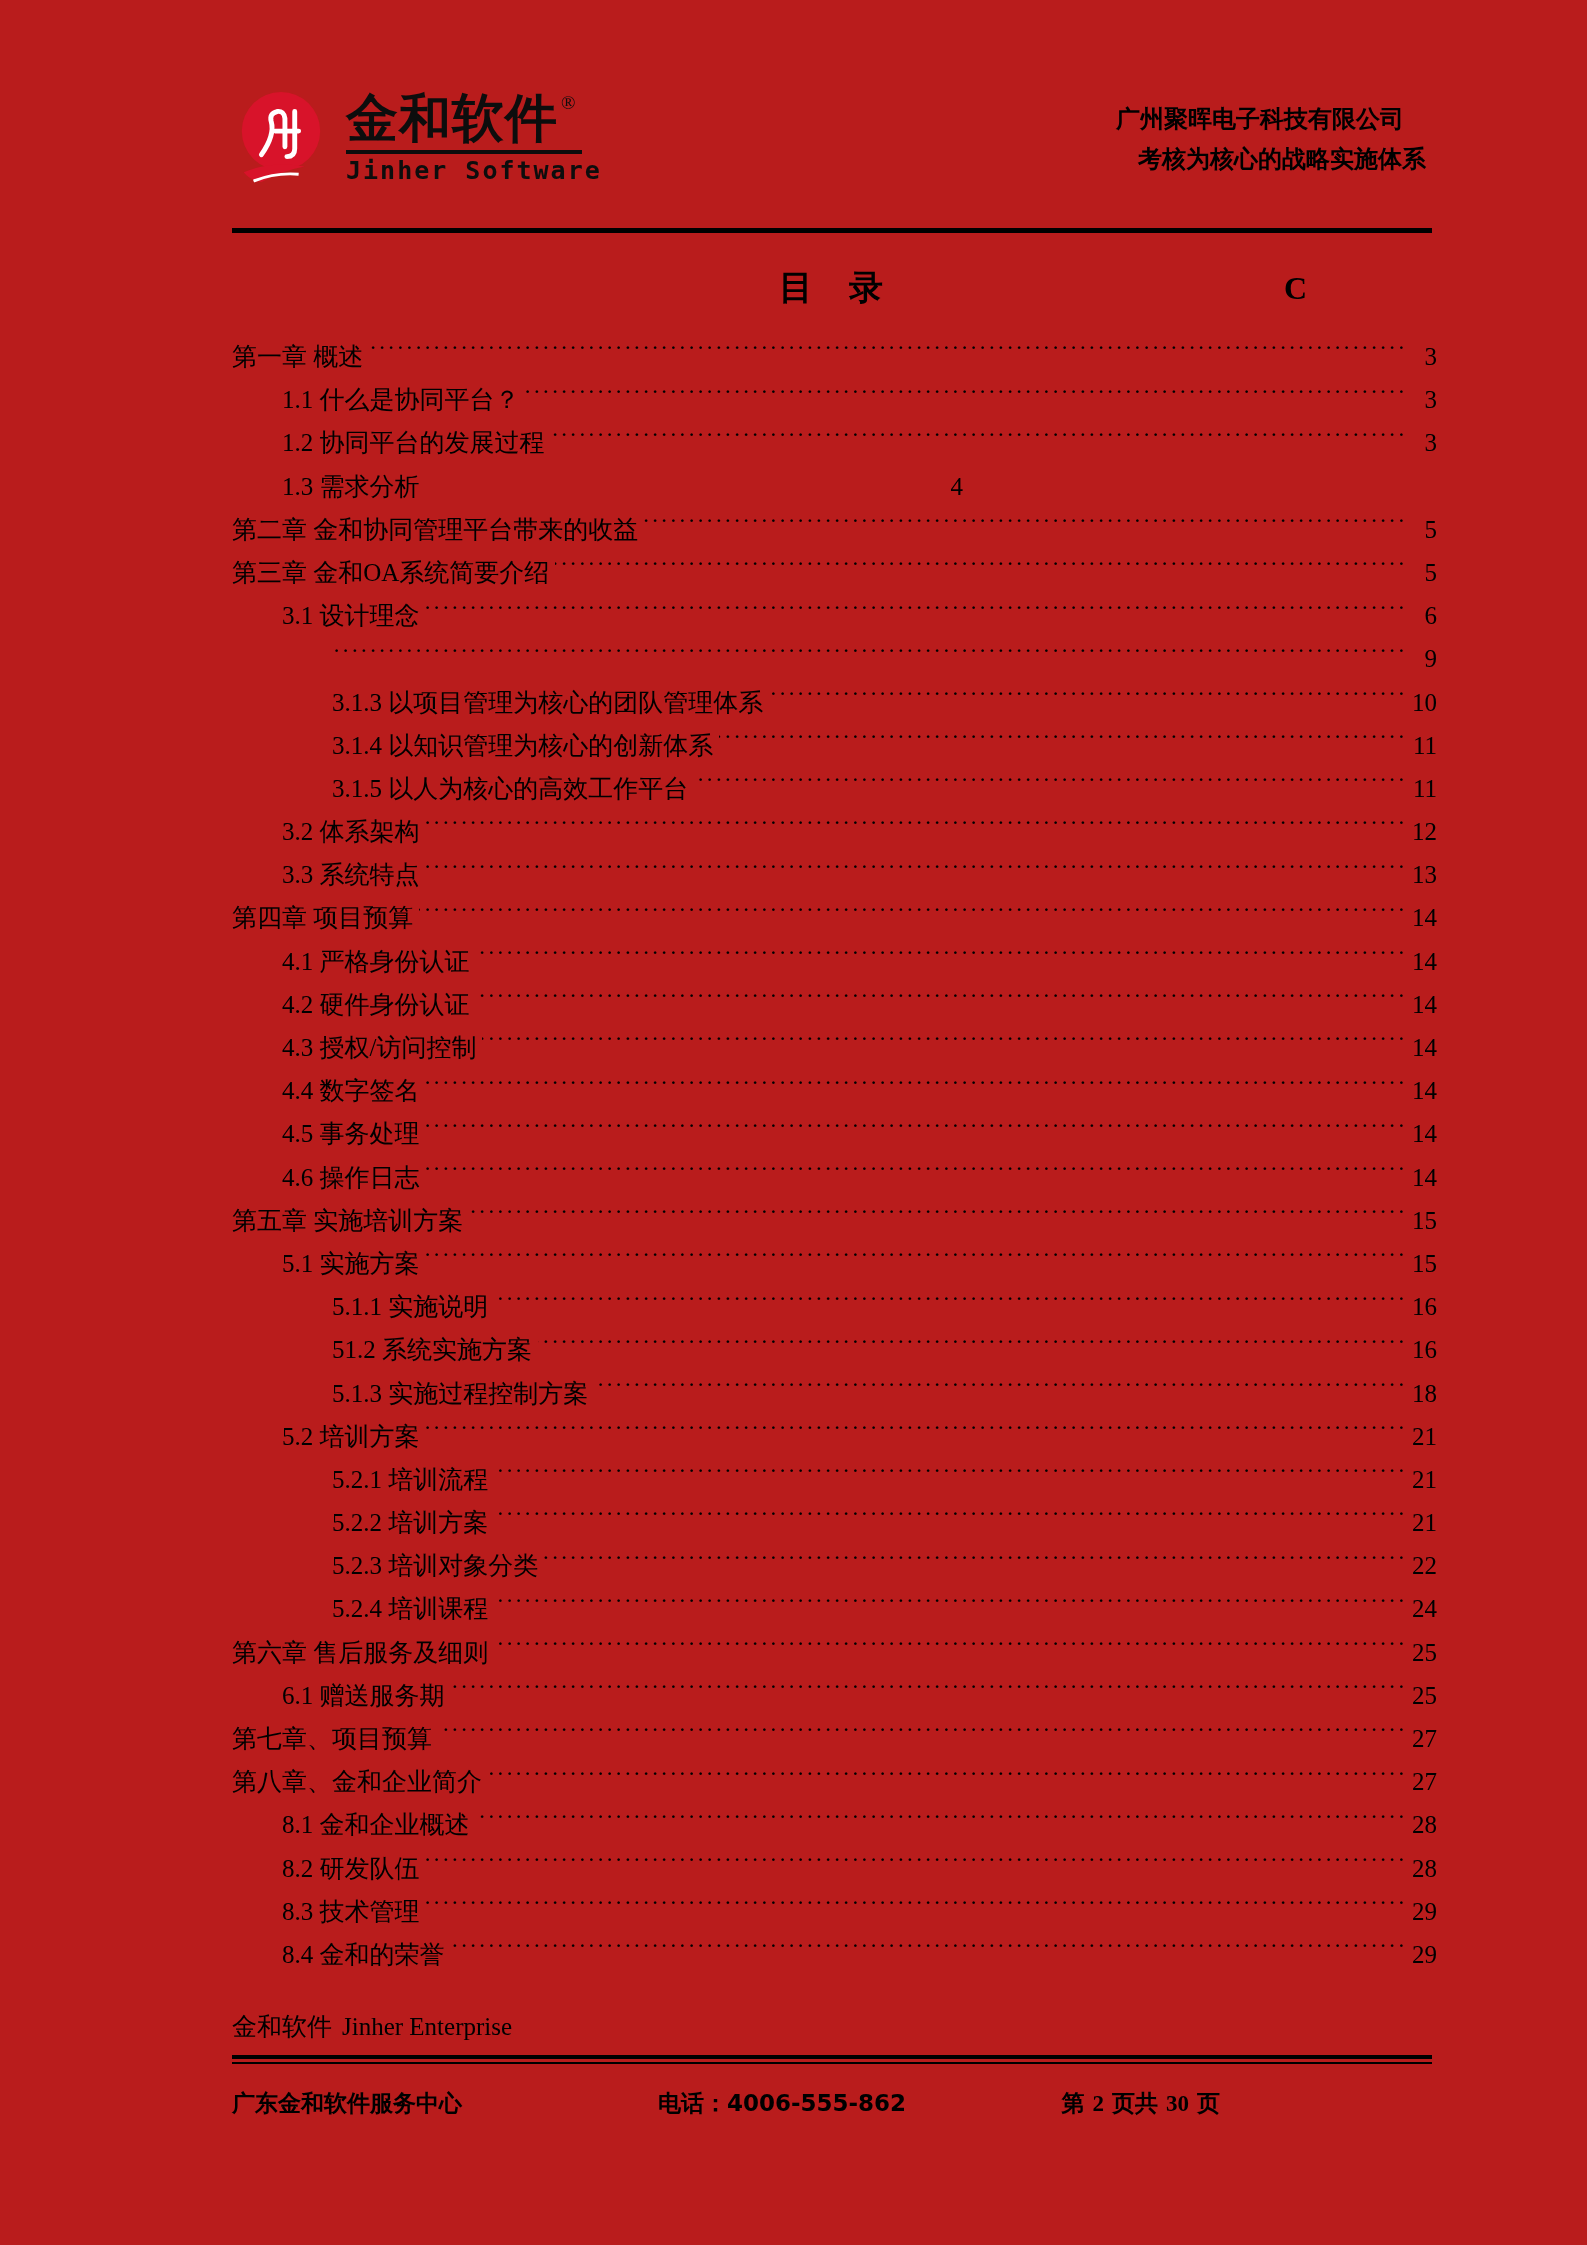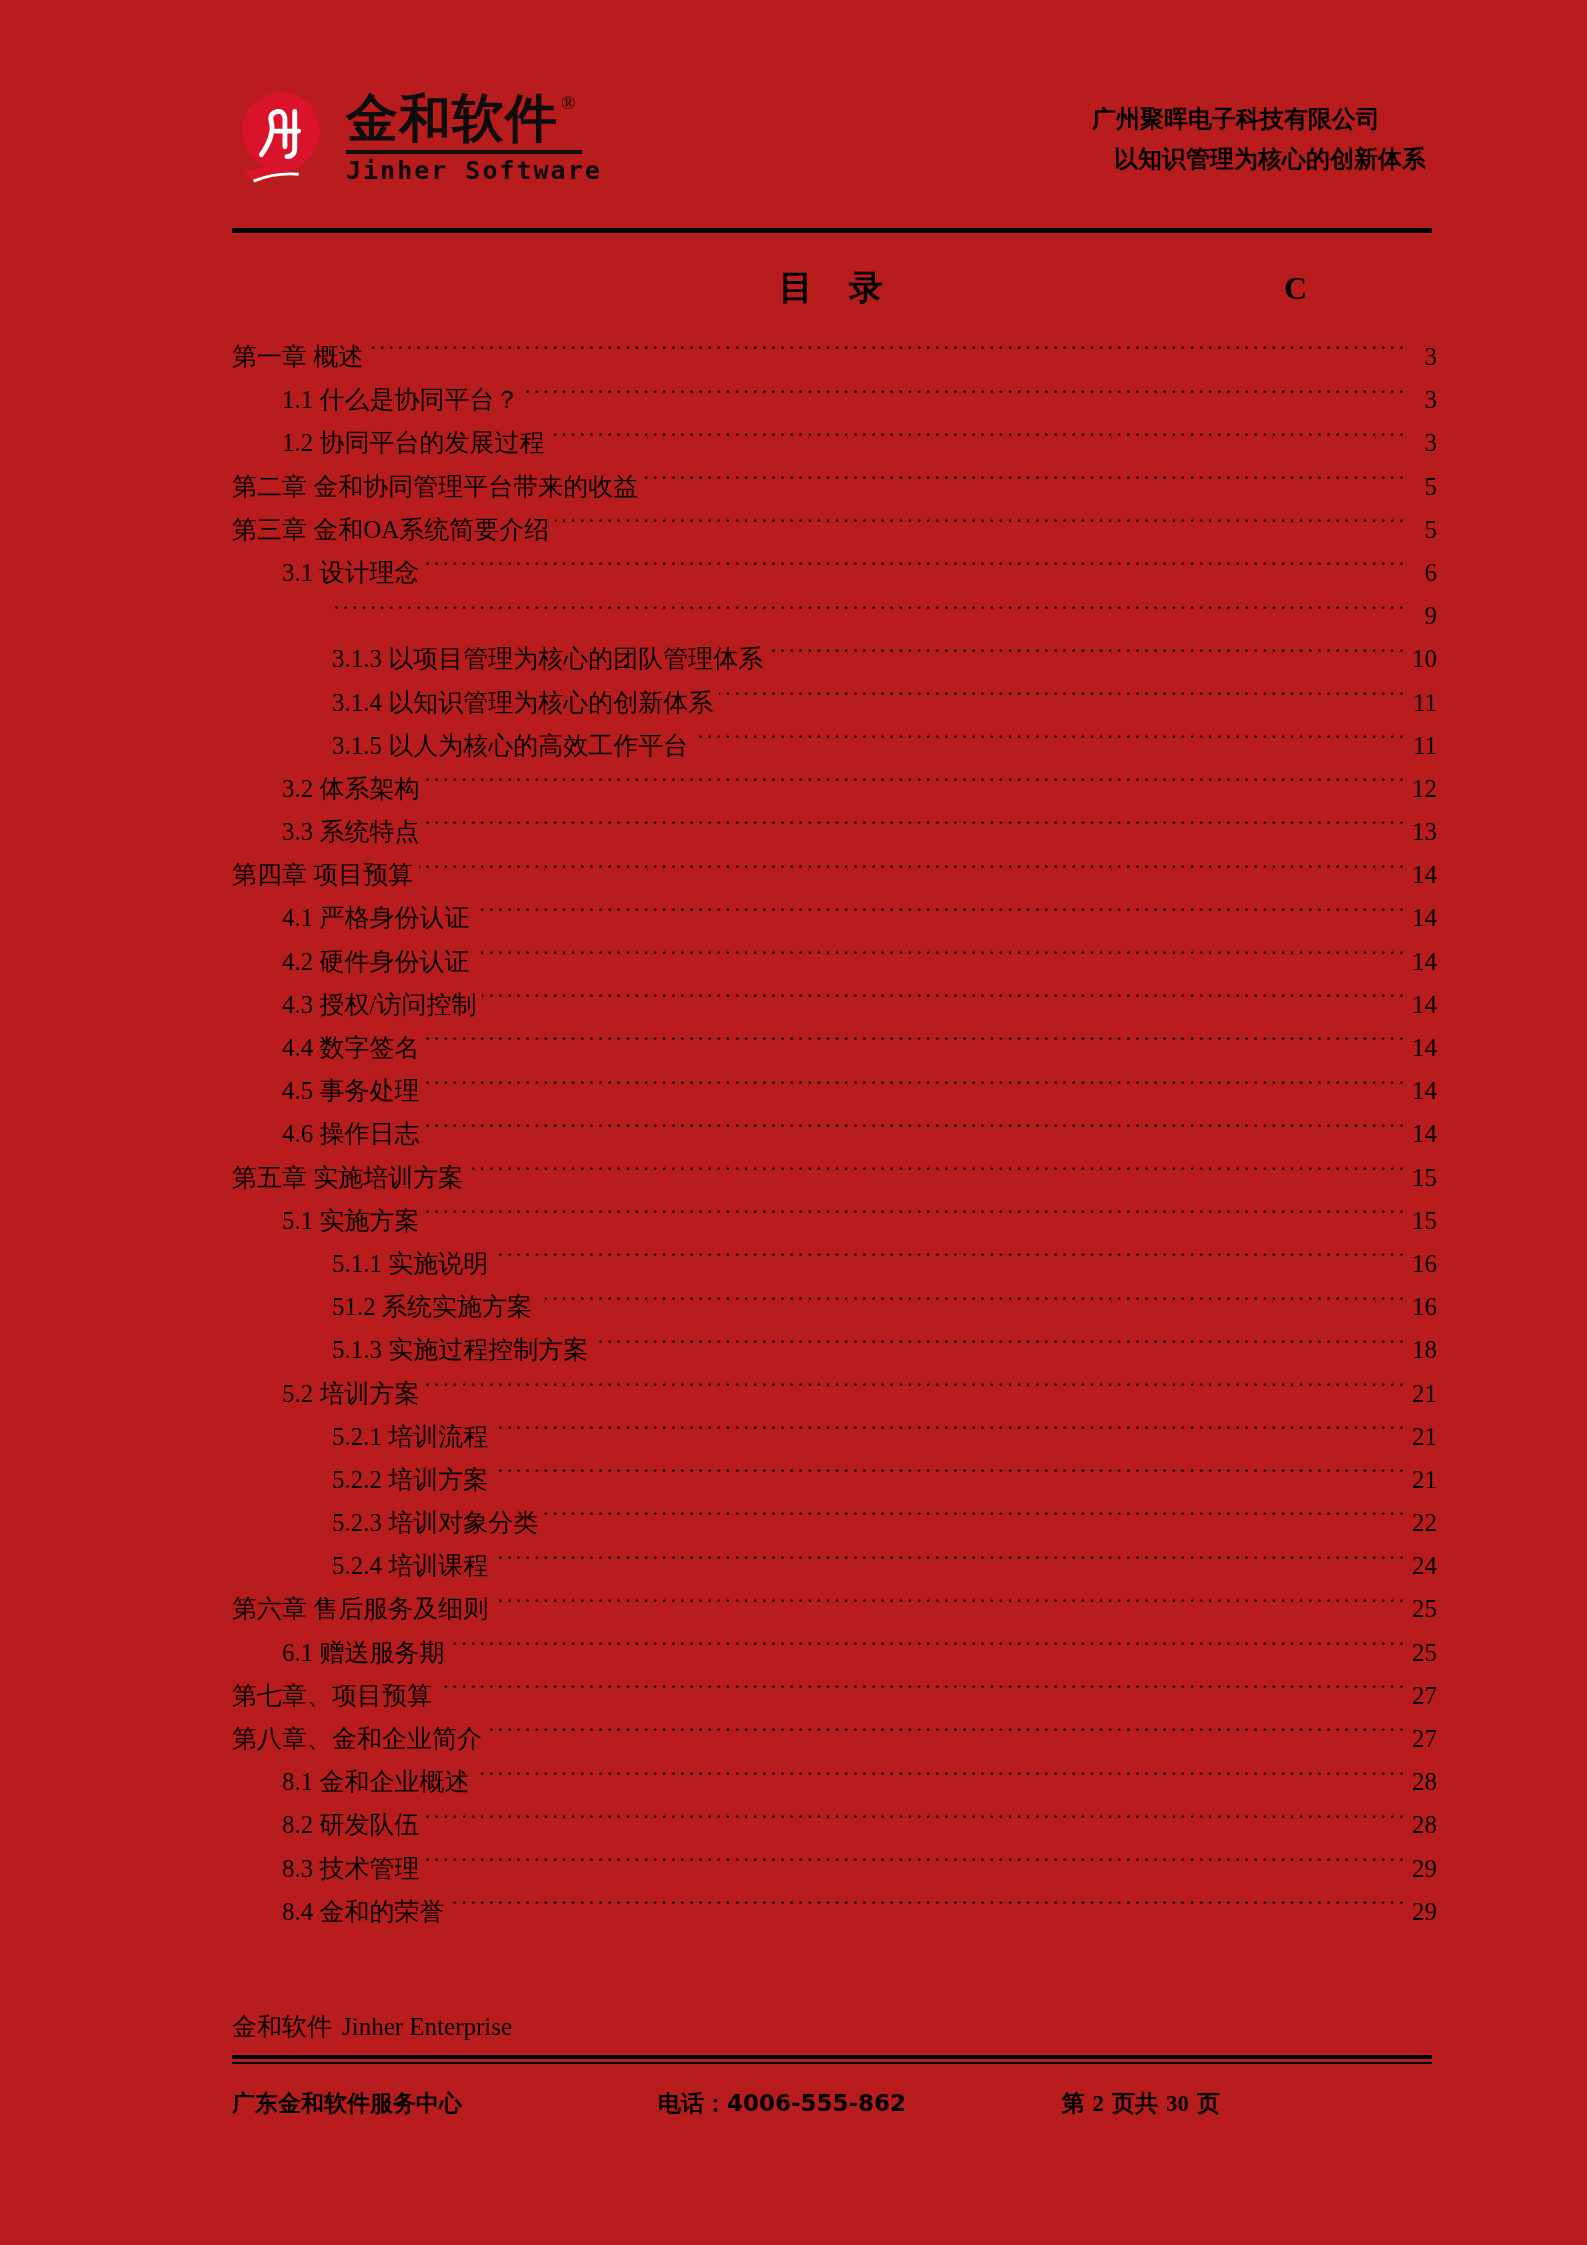--- a/index.html
+++ b/index.html
@@ -256,21 +256,21 @@
           <span class="logo-cn">金和软件</span>
           <span class="logo-reg">®</span>
         </div>
         <div class="logo-rule"></div>
         <div class="logo-en">Jinher Software</div>
       </div>
     </div>
 
     <div class="header-right">
       <div class="line1">广州聚晖电子科技有限公司</div>
-      <div class="line2">以知识管理为核心的创新体系</div>
+      <div class="line2">考核为核心的战略实施体系</div>
     </div>
   </div>
 
   <div class="header-rule"></div>
 
   <div class="doc-title-row">
     <div class="doc-title">
       <span>目</span><span class="gap"></span><span>录</span>
     </div>
     <div class="doc-title-mark">C</div>
@@ -285,20 +285,26 @@
       <div class="toc-entry lvl2">
         <span class="label">1.1  什么是协同平台？</span>
         <span class="leader"></span>
         <span class="page-no">3</span>
       </div>
       <div class="toc-entry lvl2">
         <span class="label">1.2  协同平台的发展过程</span>
         <span class="leader"></span>
         <span class="page-no">3</span>
       </div>
+      <div class="toc-entry lvl2 no-leader">
+        <span class="label">1.3 需求分析</span>
+        <span class="leader"></span>
+        <span class="page-no">4</span>
+        <span class="spacer-right"></span>
+      </div>
       <div class="toc-entry lvl1">
         <span class="label">第二章  金和协同管理平台带来的收益</span>
         <span class="leader"></span>
         <span class="page-no">5</span>
       </div>
       <div class="toc-entry lvl1">
         <span class="label">第三章  金和OA系统简要介绍</span>
         <span class="leader"></span>
         <span class="page-no">5</span>
       </div>

